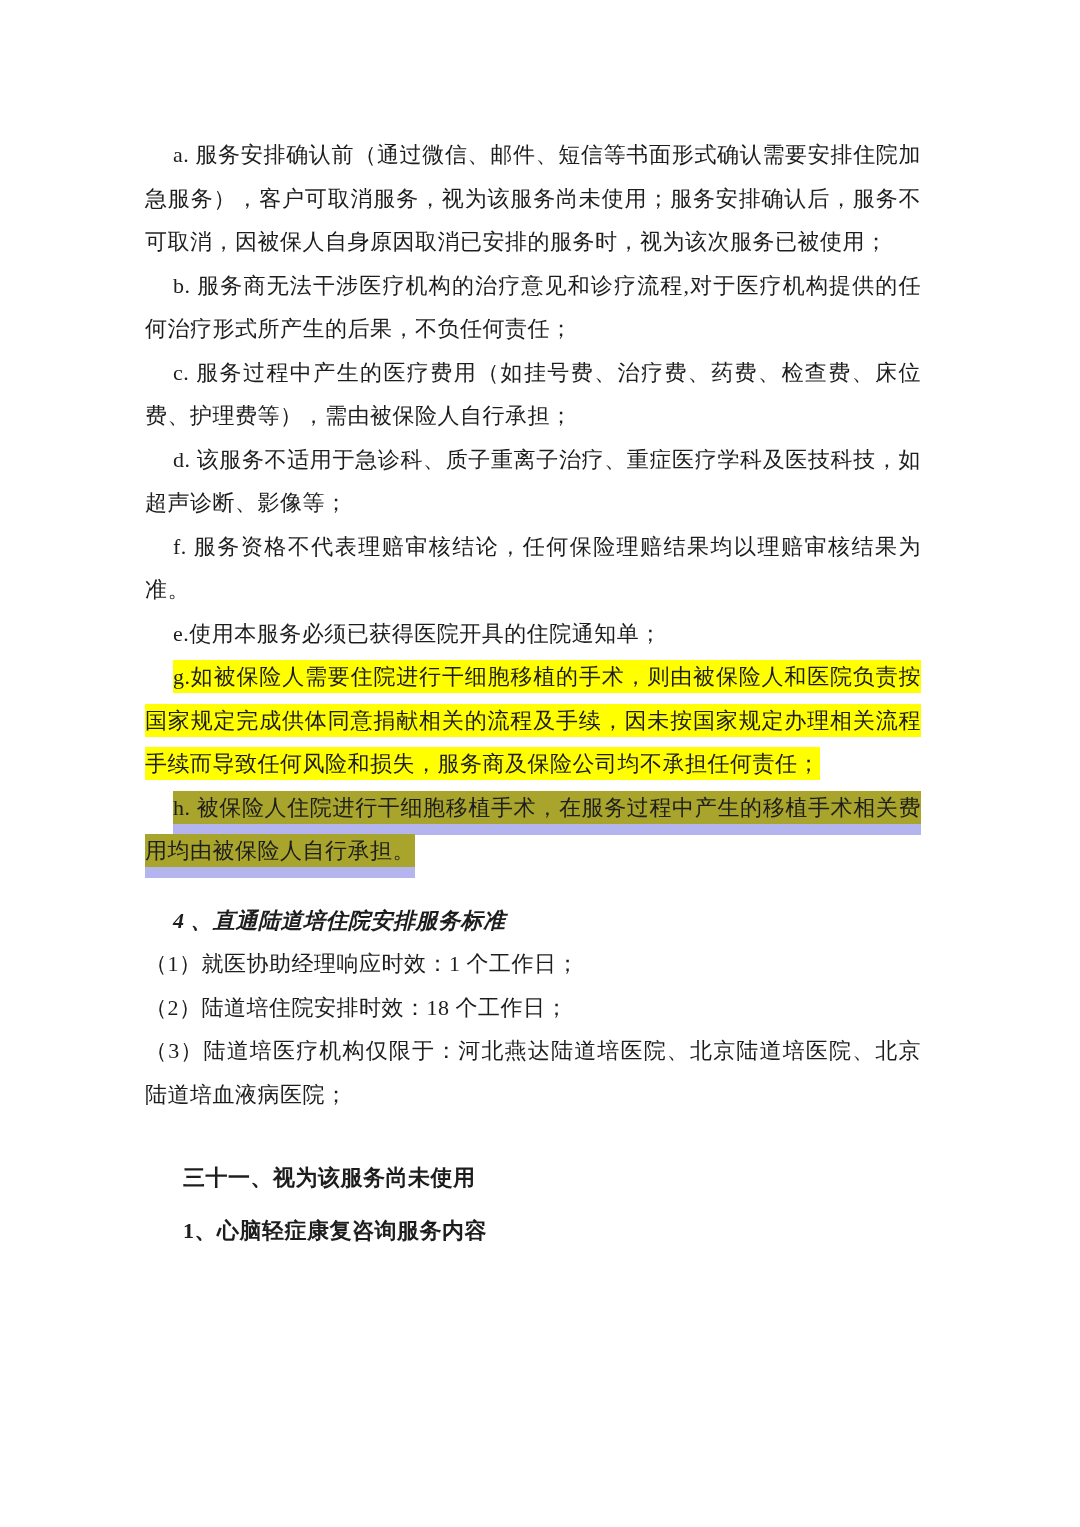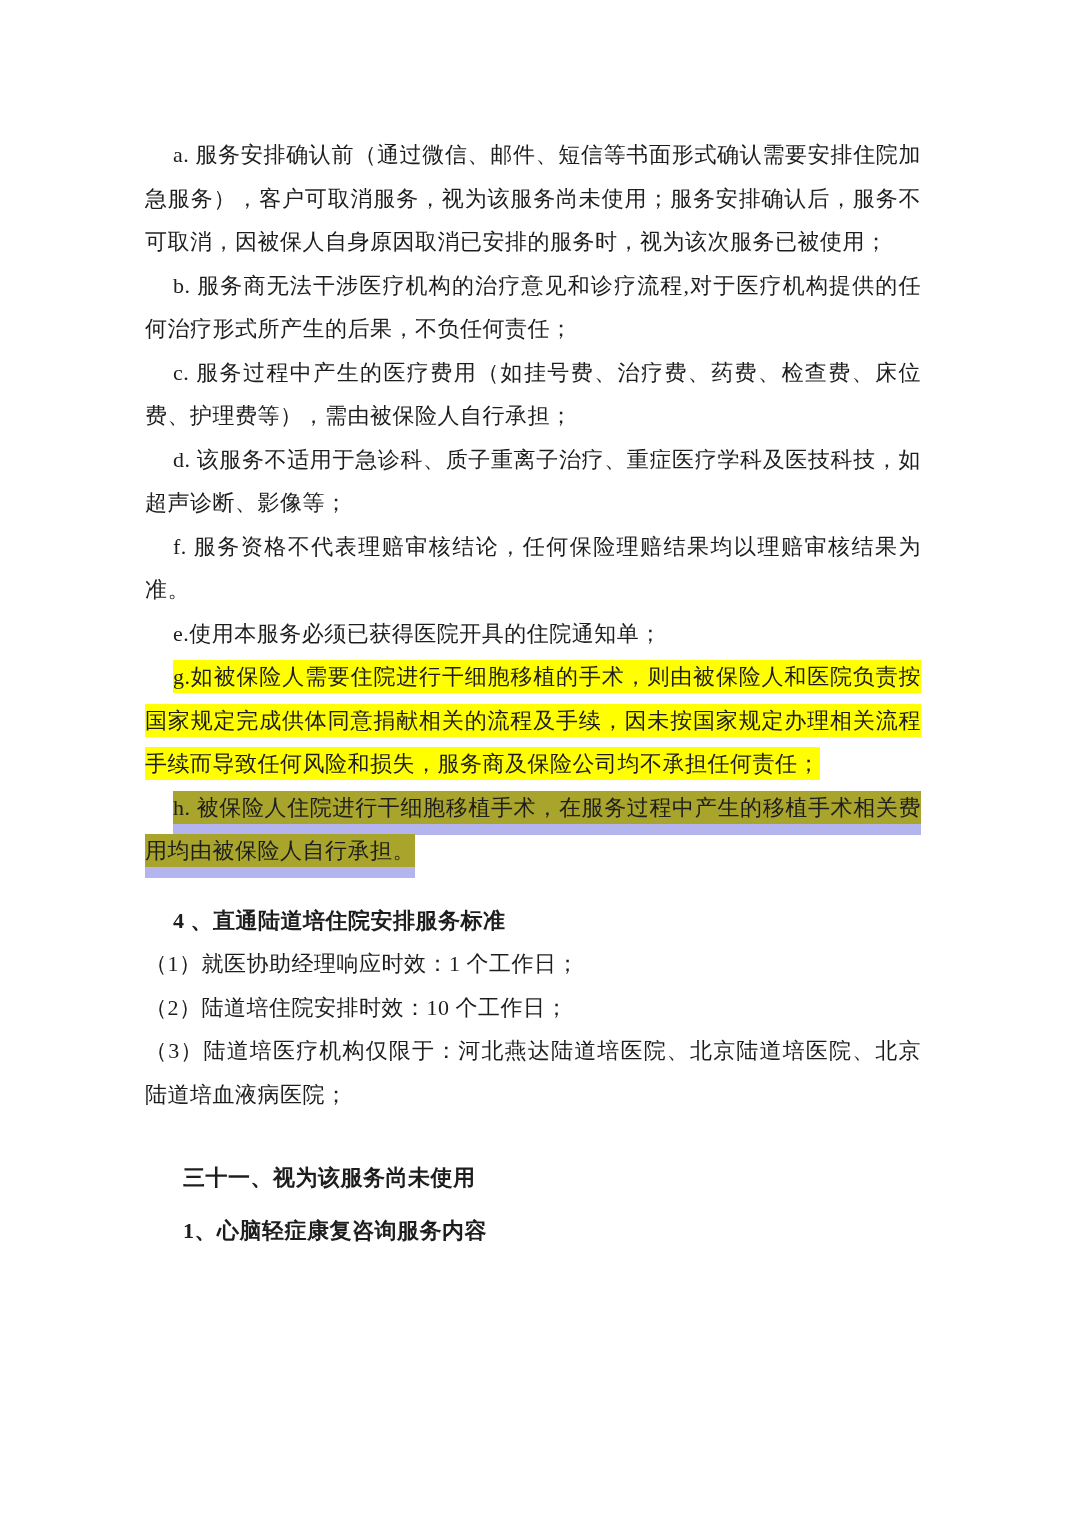--- a/index.html
+++ b/index.html
@@ -30,21 +30,21 @@
   }
   .hl-olive {
     background: #a8a42c;
     padding: 4px 0;
     box-shadow: 0 11px 0 0 #b4b4ee;
   }
   .heading {
     font-weight: bold;
     text-indent: 28px;
   }
-  .heading-4 { margin-top: 26px; }
+  .heading-4 { margin-top: 26px; font-style: italic; }
   .list-item { text-indent: 0; font-family: Liberation Serif, serif; }
   .heading-31 { margin-top: 40px; text-indent: 38px; }
   .heading-sub1 { margin-top: 9px; text-indent: 38px; }
   .body-para { text-indent: 21px; }
   .heading-sub2 { margin-top: 46px; text-indent: 38px; }
 </style>
 </head>
 <body>
 
 <div class="page">
@@ -54,20 +54,20 @@
     <p class="term-para"><span>b. 服务商无法干涉医疗机构的治疗意见和诊疗流程,对于医疗机构提供的任何治疗形式所产生的后果，不负任何责任；</span></p>
     <p class="term-para"><span>c. 服务过程中产生的医疗费用（如挂号费、治疗费、药费、检查费、床位费、护理费等），需由被保险人自行承担；</span></p>
     <p class="term-para"><span>d. 该服务不适用于急诊科、质子重离子治疗、重症医疗学科及医技科技，如超声诊断、影像等；</span></p>
     <p class="term-para"><span>f. 服务资格不代表理赔审核结论，任何保险理赔结果均以理赔审核结果为准。</span></p>
     <p class="term-para"><span>e.使用本服务必须已获得医院开具的住院通知单；</span></p>
     <p class="term-para"><span class="hl-yellow">g.如被保险人需要住院进行干细胞移植的手术，则由被保险人和医院负责按国家规定完成供体同意捐献相关的流程及手续，因未按国家规定办理相关流程手续而导致任何风险和损失，服务商及保险公司均不承担任何责任；</span></p>
     <p class="term-para"><span class="hl-olive">h. 被保险人住院进行干细胞移植手术，在服务过程中产生的移植手术相关费用均由被保险人自行承担。</span></p>
 
     <p class="heading heading-4">4 、直通陆道培住院安排服务标准</p>
     <p class="list-item">（1）就医协助经理响应时效：1 个工作日；</p>
-    <p class="list-item">（2）陆道培住院安排时效：10 个工作日；</p>
+    <p class="list-item">（2）陆道培住院安排时效：18 个工作日；</p>
     <p class="list-item">（3）陆道培医疗机构仅限于：河北燕达陆道培医院、北京陆道培医院、北京陆道培血液病医院；</p>
 
     <p class="heading heading-31">三十一、视为该服务尚未使用</p>
     <p class="heading heading-sub1">1、心脑轻症康复咨询服务内容</p>
 
   </div>
 </div>
 
 </body></html>

